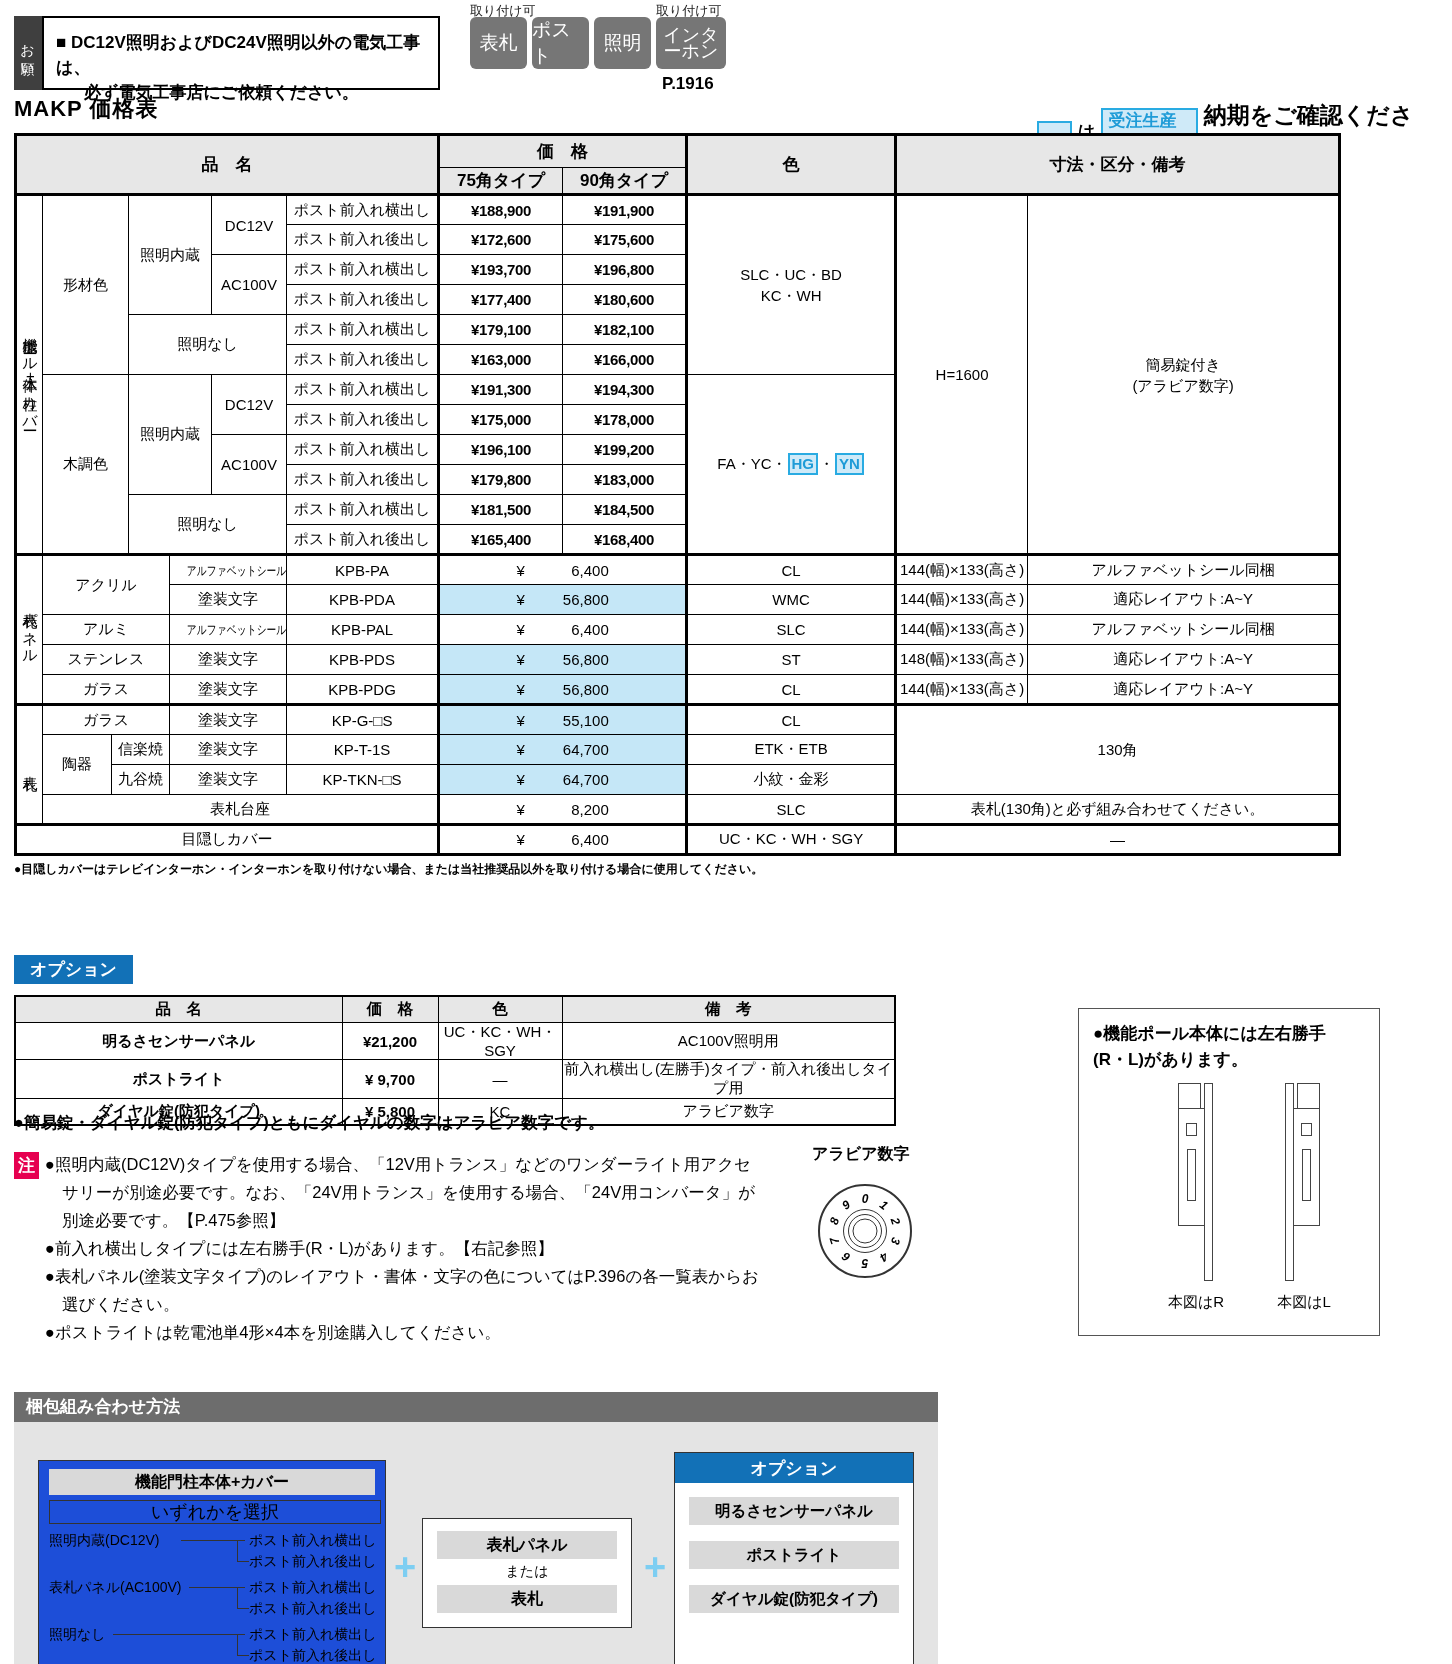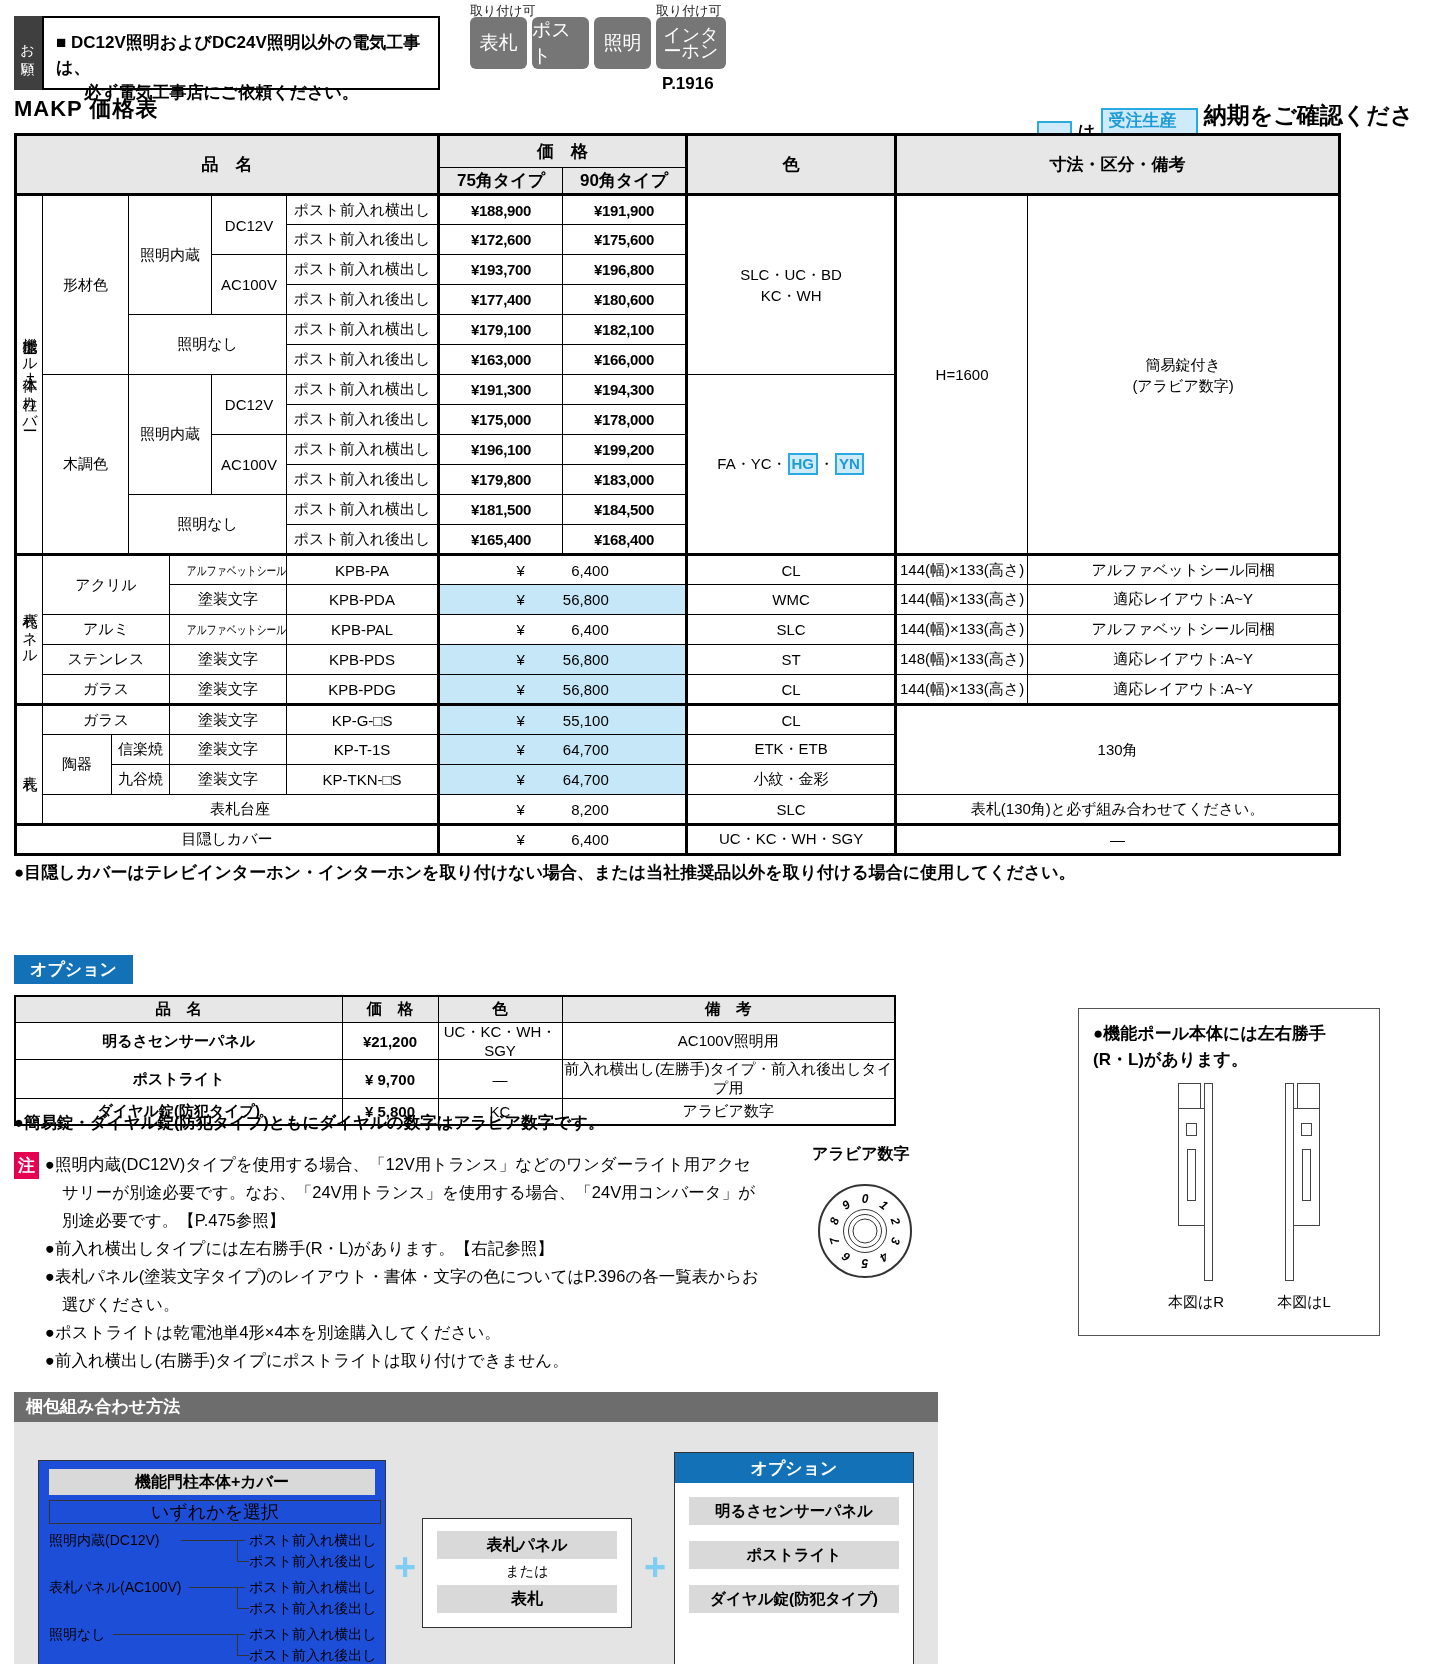--- a/index.html
+++ b/index.html
@@ -47,21 +47,21 @@
   .pm .amt { display:inline-block; width:80px; text-align:right; margin-left:4px; }
   .hl { background:#c5e7f7; }
   .code { text-align:left; padding-left:8px; font-size:16.5px; }
   .colorcell { font-size:15.5px; line-height:21px; }
   .chip { display:inline-block; border:2px solid #29abe2; background:#cfeaf8; color:#1e9bd7;
     font-weight:bold; padding:0 2px; margin:0 1px; font-size:15px; line-height:18px; }
   .smallsz { font-size:12.5px; }
   .squeeze { display:inline-block; transform:scaleX(.78); white-space:nowrap; font-size:12.5px; }
   .remcell { font-size:15px; line-height:21px; }
 
-  .note1 { position:absolute; left:14px; top:861px; width:1320px; font-size:17px; font-weight:600; }
+  .note1 { position:absolute; left:14px; top:861px; width:1320px; font-size:12px; font-weight:600; }
 
   
   .opt-label { position:absolute; left:14px; top:955px; background:#1271b7; color:#fff; font-size:17px;
     font-weight:bold; padding:3px 16px; }
   table.opt { position:absolute; left:14px; top:995px; width:880px; border-collapse:collapse;
     table-layout:fixed; border:2.5px solid #000; }
   table.opt th, table.opt td { border:1px solid #000; text-align:center; vertical-align:middle;
     padding:0; font-size:15px; overflow:hidden; }
   table.opt thead th { background:#e7e7e7; font-size:15.5px; font-weight:600; height:25px; }
   table.opt tbody tr { height:26px; }
@@ -430,21 +430,20 @@
     <span class="dg" style="transform:translate(-50%,-50%) rotate(288deg) translateY(-32px)">8</span>
     <span class="dg" style="transform:translate(-50%,-50%) rotate(324deg) translateY(-32px)">9</span>
   </div>
 
   <div class="chu-label">注</div>
   <div class="chu-notes">
     <div class="chu-note">●照明内蔵(DC12V)タイプを使用する場合、「12V用トランス」などのワンダーライト用アクセサリーが別途必要です。なお、「24V用トランス」を使用する場合、「24V用コンバータ」が別途必要です。【P.475参照】</div>
     <div class="chu-note">●前入れ横出しタイプには左右勝手(R・L)があります。【右記参照】</div>
     <div class="chu-note">●表札パネル(塗装文字タイプ)のレイアウト・書体・文字の色についてはP.396の各一覧表からお選びください。</div>
     <div class="chu-note">●ポストライトは乾電池単4形×4本を別途購入してください。</div>
-    <div class="chu-note">●前入れ横出し(右勝手)タイプにポストライトは取り付けできません。</div>
   </div>
 
   <div class="rl-panel">
     <div class="rl-text">
       <div>●機能ポール本体には左右勝手</div>
       <div>(R・L)があります。</div>
     </div>
     <div class="pole-fig fig-r">
       <div class="pole-shaft"></div>
       <div class="pole-cap"></div>

